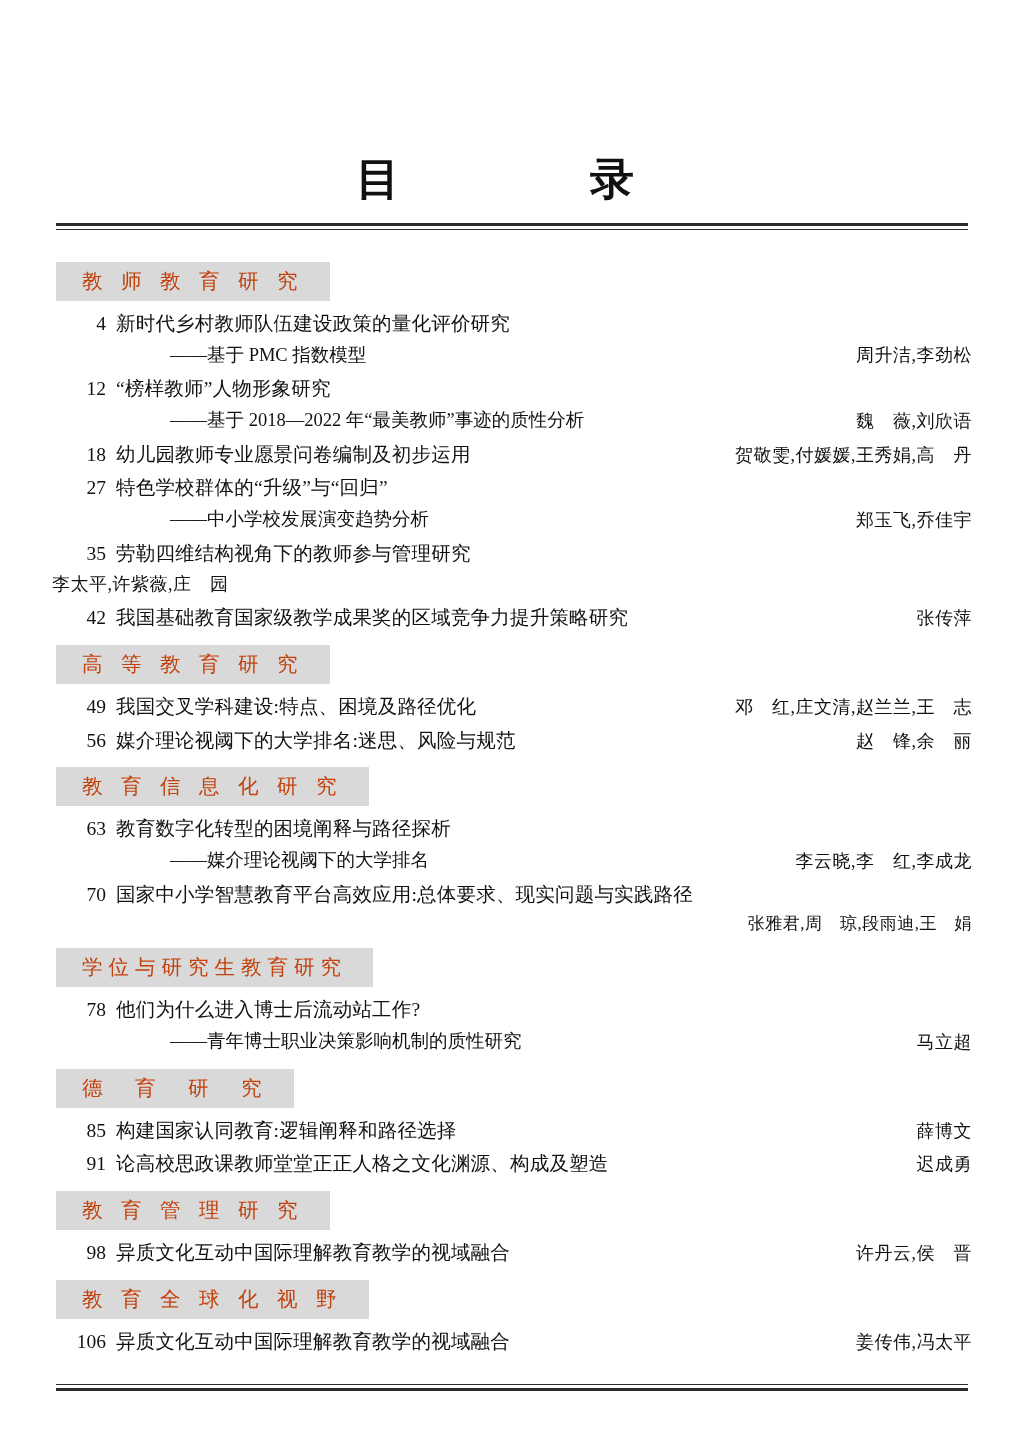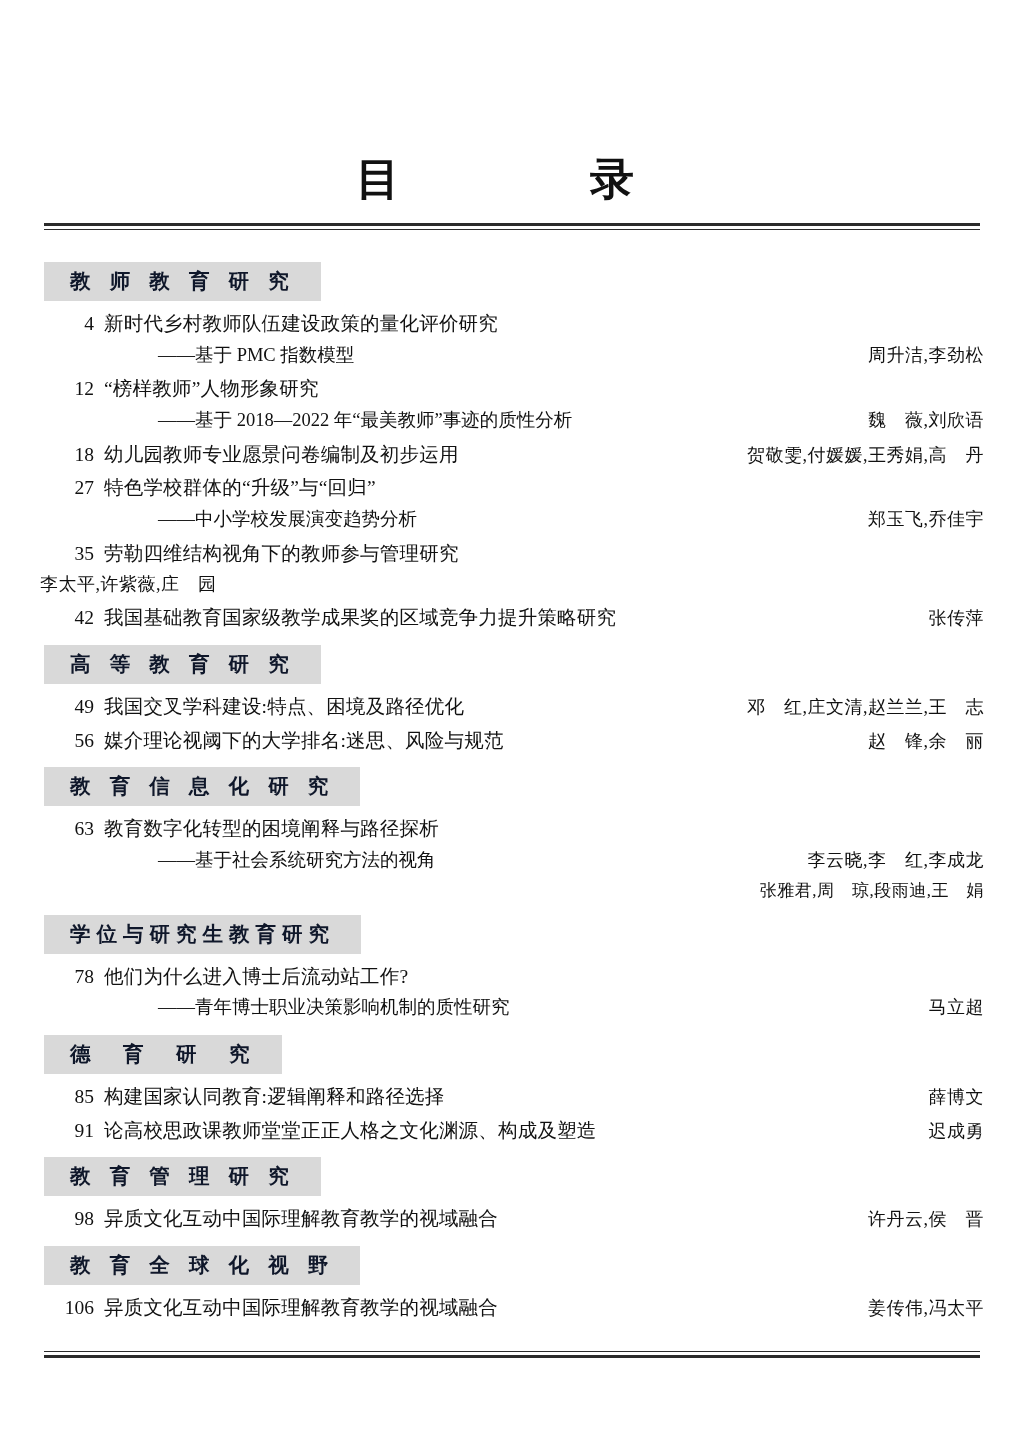--- a/index.html
+++ b/index.html
@@ -12,43 +12,43 @@
     height: 1448px;
     font-family: "Liberation Serif", "DejaVu Serif", serif;
     color: #111111;
     position: relative;
   }
   .page {
     position: relative;
     width: 1024px;
     height: 1148px;
     box-sizing: border-box;
-    padding: 0 40px;
+    padding: 0 52px;
   }
   .title {
     text-align: center;
     font-size: 44px;
     font-weight: bold;
     letter-spacing: 34px;
     padding-top: 150px;
     padding-bottom: 14px;
     font-family: "DejaVu Serif", "Liberation Serif", serif;
   }
   .rule-double {
     border-top: 3px solid #2b2b2b;
     border-bottom: 1px solid #2b2b2b;
     height: 3px;
     margin: 0 4px 22px 4px;
   }
   .section-head {
     display: inline-block;
     background: #d9d9d9;
-    color: #0f172a;
+    color: #c2410c;
     font-size: 20.5px;
-    font-weight: bold;
+    font-weight: normal;
     letter-spacing: 6px;
     padding: 5px 26px 6px 26px;
     margin: 10px 0 6px 4px;
     font-family: "DejaVu Sans", "Liberation Sans", sans-serif;
   }
   .entry {
     display: flex;
     align-items: baseline;
     font-size: 19.5px;
     line-height: 1.52;
@@ -68,21 +68,21 @@
   }
   .authors {
     flex: 0 0 auto;
     text-align: right;
     white-space: nowrap;
     font-size: 18px;
     letter-spacing: 0.5px;
   }
   .subentry {
     display: flex;
-    align-items: flex-start;
+    align-items: flex-end;
     font-size: 18.5px;
     line-height: 1.5;
     padding: 1px 0 3px 0;
   }
   .sub-ttl {
     flex: 1 1 auto;
     padding-left: 118px;
     padding-right: 14px;
   }
   .authors-line {
@@ -159,22 +159,26 @@
         <span class="pg">56</span>
         <span class="ttl">媒介理论视阈下的大学排名:迷思、风险与规范</span>
         <span class="authors">赵　锋,余　丽</span>
       </div>
       <div><div class="section-head">教 育 信 息 化 研 究</div></div>
       <div class="entry">
         <span class="pg">63</span>
         <span class="ttl">教育数字化转型的困境阐释与路径探析</span>
       </div>
       <div class="subentry">
-        <span class="sub-ttl">——基于社会系统研究方法的视角</span>
+        <span class="sub-ttl">——媒介理论视阈下的大学排名</span>
         <span class="authors">李云晓,李　红,李成龙</span>
+      </div>
+      <div class="entry">
+        <span class="pg">70</span>
+        <span class="ttl">国家中小学智慧教育平台高效应用:总体要求、现实问题与实践路径</span>
       </div>
       <div class="authors-line">张雅君,周　琼,段雨迪,王　娟</div>
       <div><div class="section-head">学位与研究生教育研究</div></div>
       <div class="entry">
         <span class="pg">78</span>
         <span class="ttl">他们为什么进入博士后流动站工作?</span>
       </div>
       <div class="subentry">
         <span class="sub-ttl">——青年博士职业决策影响机制的质性研究</span>
         <span class="authors">马立超</span>

